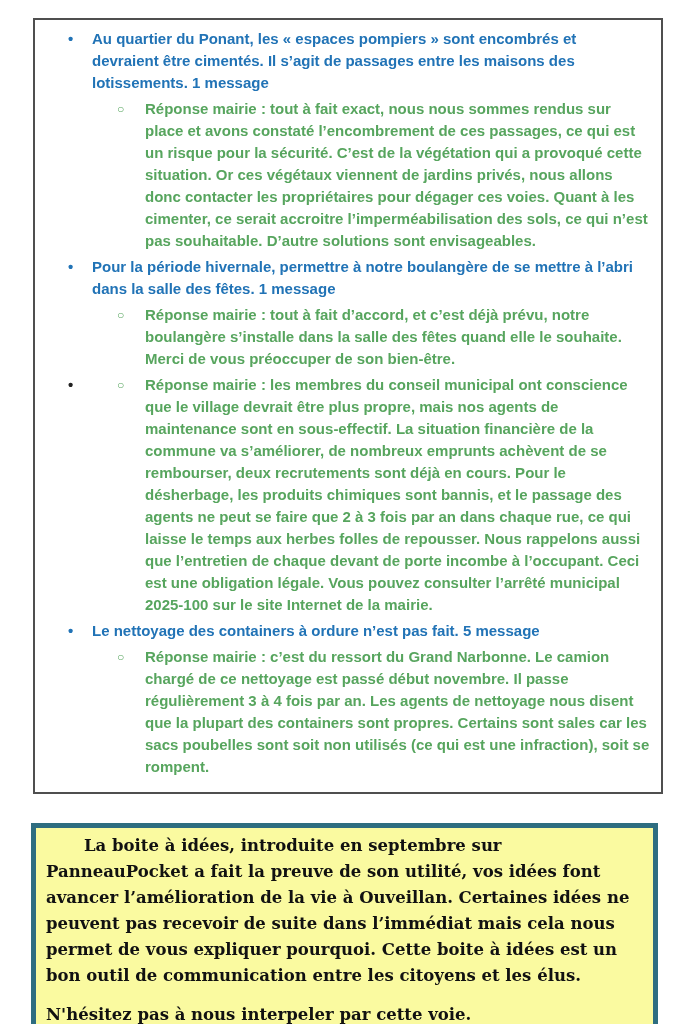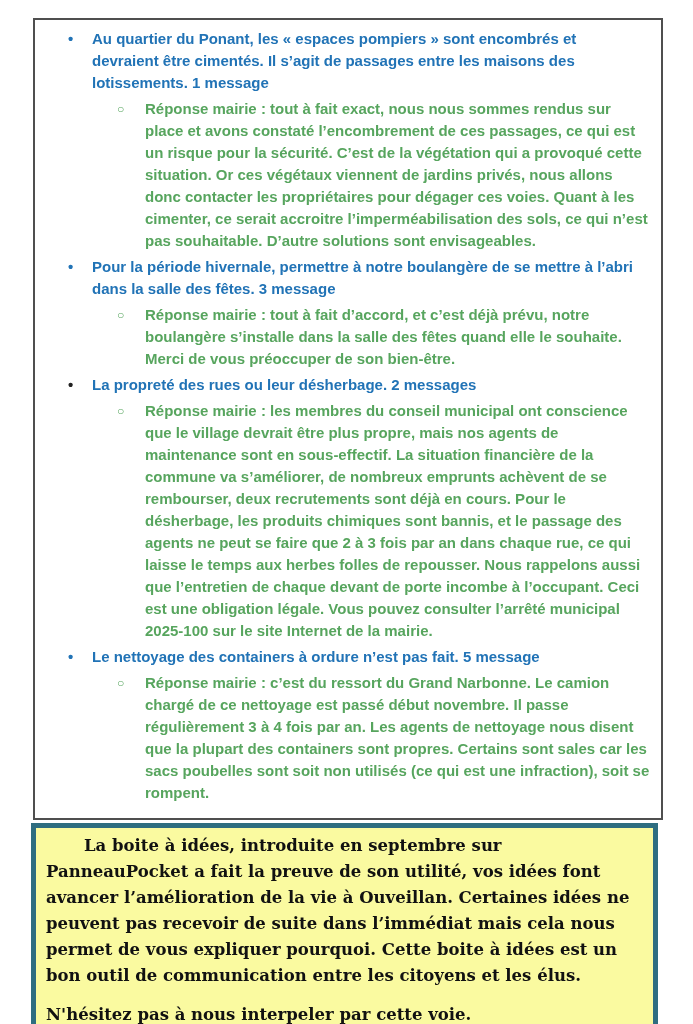--- a/index.html
+++ b/index.html
@@ -101,32 +101,31 @@
     </div>
     <div class="response-row">
       <span class="bullet circle">○</span>
       <span class="response-text">Réponse mairie : tout à fait exact, nous nous sommes rendus sur place et avons constaté l’encombrement de ces passages, ce qui est un risque pour la sécurité. C’est de la végétation qui a provoqué cette situation. Or ces végétaux viennent de jardins privés, nous allons donc contacter les propriétaires pour dégager ces voies. Quant à les cimenter, ce serait accroitre l’imperméabilisation des sols, ce qui n’est pas souhaitable. D’autre solutions sont envisageables.</span>
     </div>
   </li>
 
   <li class="qa-item">
     <div class="topic-row">
       <span class="bullet disc" style="color: rgb(33, 115, 182);">•</span>
-      <span class="topic-text">Pour la période hivernale, permettre à notre boulangère de se mettre à l’abri dans la salle des fêtes. 3 message</span>
+      <span class="topic-text">Pour la période hivernale, permettre à notre boulangère de se mettre à l’abri dans la salle des fêtes. 1 message</span>
     </div>
     <div class="response-row">
       <span class="bullet circle">○</span>
       <span class="response-text">Réponse mairie : tout à fait d’accord, et c’est déjà prévu, notre boulangère s’installe dans la salle des fêtes quand elle le souhaite. Merci de vous préoccuper de son bien-être.</span>
     </div>
   </li>
 
   <li class="qa-item">
     <div class="topic-row">
       <span class="bullet disc" style="color: rgb(34, 34, 34);">•</span>
-      <span class="topic-text">La propreté des rues ou leur désherbage. 2 messages</span>
     </div>
     <div class="response-row">
       <span class="bullet circle">○</span>
       <span class="response-text">Réponse mairie : les membres du conseil municipal ont conscience que le village devrait être plus propre, mais nos agents de maintenance sont en sous-effectif. La situation financière de la commune va s’améliorer, de nombreux emprunts achèvent de se rembourser, deux recrutements sont déjà en cours. Pour le désherbage, les produits chimiques sont bannis, et le passage des agents ne peut se faire que 2 à 3 fois par an dans chaque rue, ce qui laisse le temps aux herbes folles de repousser. Nous rappelons aussi que l’entretien de chaque devant de porte incombe à l’occupant. Ceci est une obligation légale. Vous pouvez consulter l’arrêté municipal 2025-100 sur le site Internet de la mairie.</span>
     </div>
   </li>
 
   <li class="qa-item">
     <div class="topic-row">
       <span class="bullet disc" style="color: rgb(33, 115, 182);">•</span>

